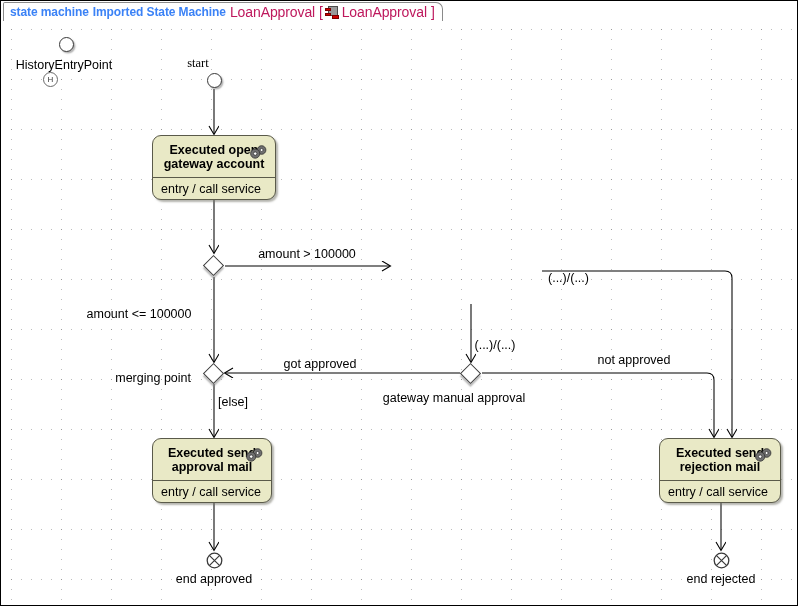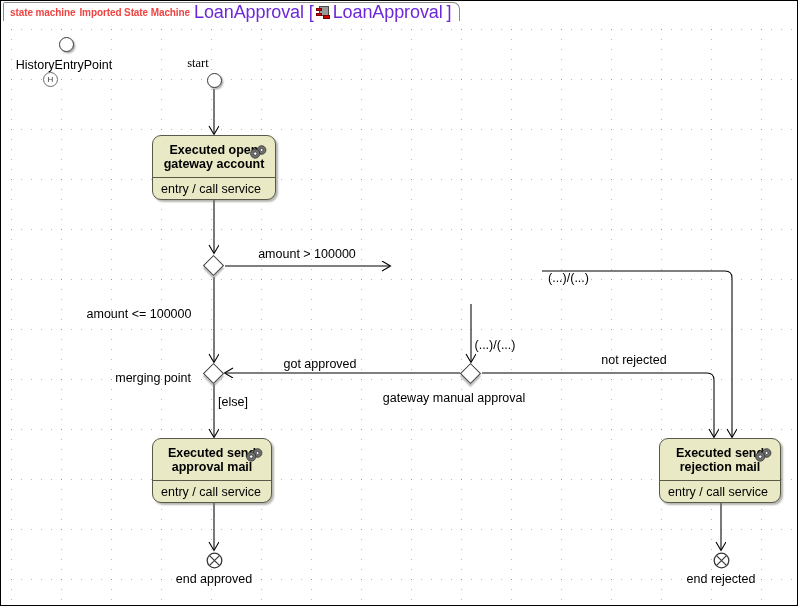--- a/index.html
+++ b/index.html
@@ -35,28 +35,28 @@
     align-items: center;
     padding: 0 7px 0 6px;
     box-sizing: border-box;
     border: 1px solid #8a8a8a;
     border-bottom: none;
     border-radius: 2px 7px 0 0;
     background: #ffffff;
     white-space: nowrap;
   }
   .hdr-bold {
-    font-size: 10px;
+    font-size: 12px;
     font-weight: bold;
-    color: #ef4444;
+    color: #3b82f6;
     letter-spacing: -0.1px;
   }
   .hdr-normal {
-    font-size: 18px;
-    color: #6d28d9;
+    font-size: 14px;
+    color: #be185d;
     letter-spacing: -0.1px;
   }
   .hdr-gap { display:inline-block; width:4px; }
 
   
   .comp-icon {
     position: relative;
     display: inline-block;
     width: 14px;
     height: 13px;
@@ -302,21 +302,21 @@
       <div class="dshape"></div>
     </div>
     <div class="lbl lbl-r" style="left:189px; top:349px;">merging point</div>
     <div class="lbl lbl-c" style="left:318px; top:335px;">got approved</div>
     <div class="lbl" style="left:216px; top:373px;">[else]</div>
 
     <div class="diamond" style="left:458px; top:341px;">
       <div class="dshape"></div>
     </div>
     <div class="lbl lbl-c" style="left:452px; top:369px;">gateway manual approval</div>
-    <div class="lbl lbl-c" style="left:632px; top:331px;">not rejected</div>
+    <div class="lbl lbl-c" style="left:632px; top:331px;">not approved</div>
 
     <div class="state-box" style="left:150px; top:416px; width:120px; height:65px;">
       <div class="state-title">
         <span>Executed send</span>
         <span>approval mail</span>
       </div>
       <svg class="gears-icon" viewBox="0 0 19 16">
         <g fill="#6f6f6f" stroke="#2e2e2e" stroke-width="0.8">
           <circle cx="12.6" cy="6.0" r="4.3"></circle>
           <circle cx="6.2" cy="9.6" r="4.6"></circle>

